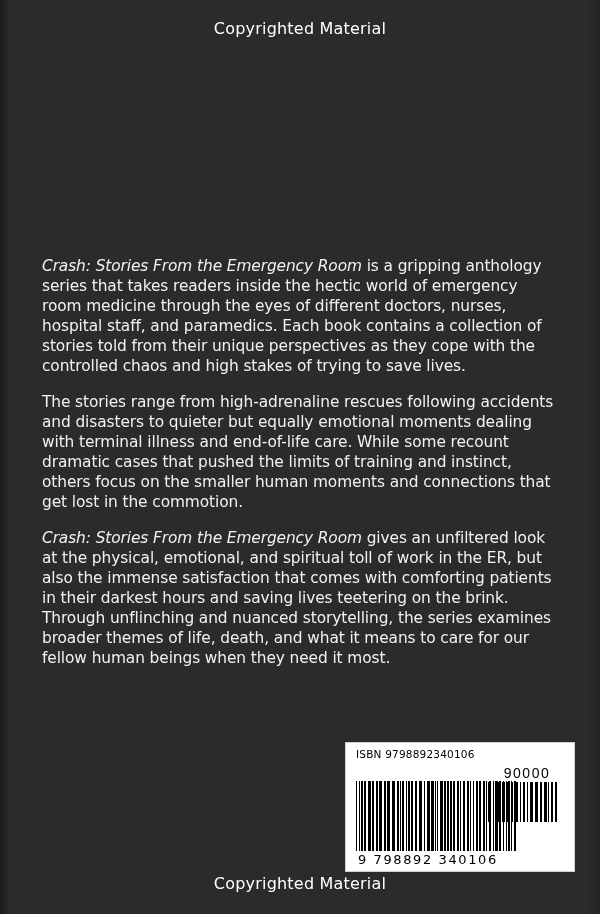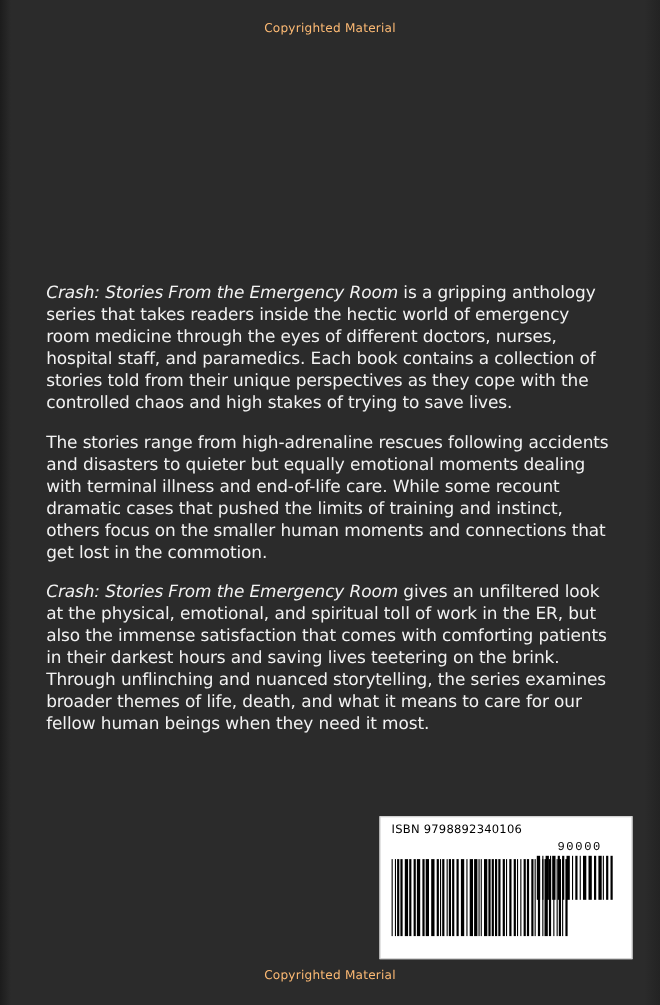--- a/index.html
+++ b/index.html
@@ -33,22 +33,22 @@
     width: 14px;
     background: linear-gradient(to left, #232323, rgba(43,43,43,0));
     pointer-events: none;
   }
 
   .watermark {
     position: absolute;
     left: 0;
     width: 100%;
     text-align: center;
-    color: #fdba74;
-    font-size: 11px;
+    color: #ffffff;
+    font-size: 16px;
     letter-spacing: 0.2px;
     font-family: "DejaVu Sans", sans-serif;
   }
   .watermark.top { top: 19px; }
   .watermark.bottom { bottom: 21px; }
 
   .blurb {
     position: absolute;
     left: 42px;
     right: 45px;
@@ -86,22 +86,22 @@
     margin: 1px 0 0 4px;
     letter-spacing: 0.2px;
   }
   .addon {
     position: absolute;
     right: 8px;
     top: 22px;
     width: 78px;
   }
   .addon .addon-digits {
-    font-family: Liberation Mono, monospace;
-    font-size: 11px;
+    font-family: Liberation Sans, sans-serif;
+    font-size: 14px;
     color: #000;
     text-align: center;
     letter-spacing: 1.5px;
     margin-bottom: 1px;
   }
   .bars {
     display: flex;
     align-items: flex-end;
     height: 40px;
   }
@@ -279,18 +279,19 @@
           <span style="width:2px;background:transparent"></span>
           <span style="width:1px"></span>
           <span style="width:1px;background:transparent"></span>
           <span style="width:2px"></span>
           <span style="width:1px;background:transparent"></span>
           <span style="width:1px"></span>
           <span style="width:2px;background:transparent"></span>
           <span style="width:2px"></span>
           <span style="width:1px;background:transparent"></span>
         </div>
+      <div class="ean-digits">9 798892 340106</div>
     </div>
   </div>
 
   <div class="watermark bottom">Copyrighted Material</div>
 
 </div>
 
 </body></html>

